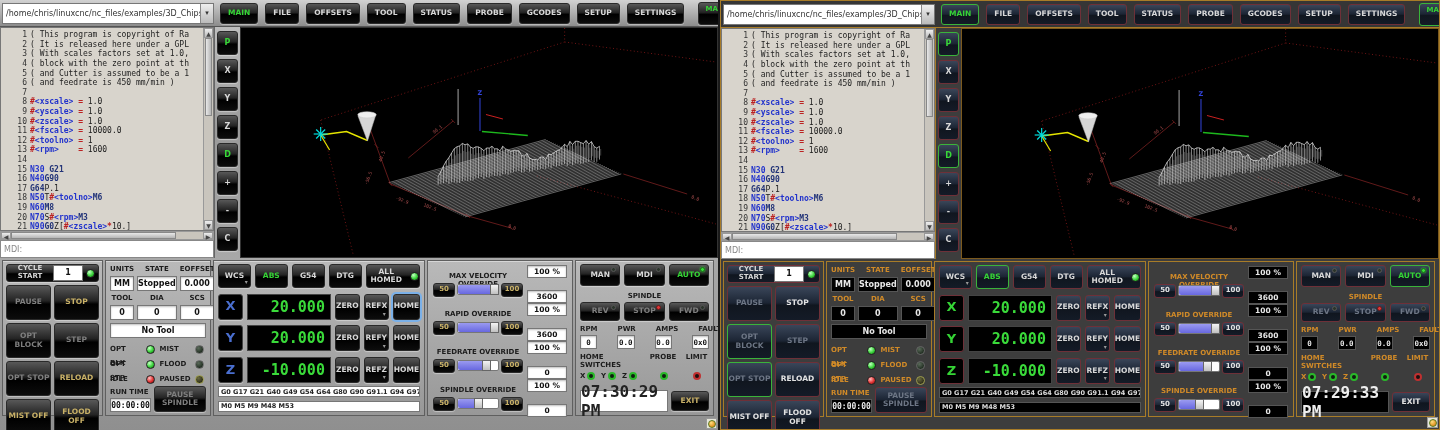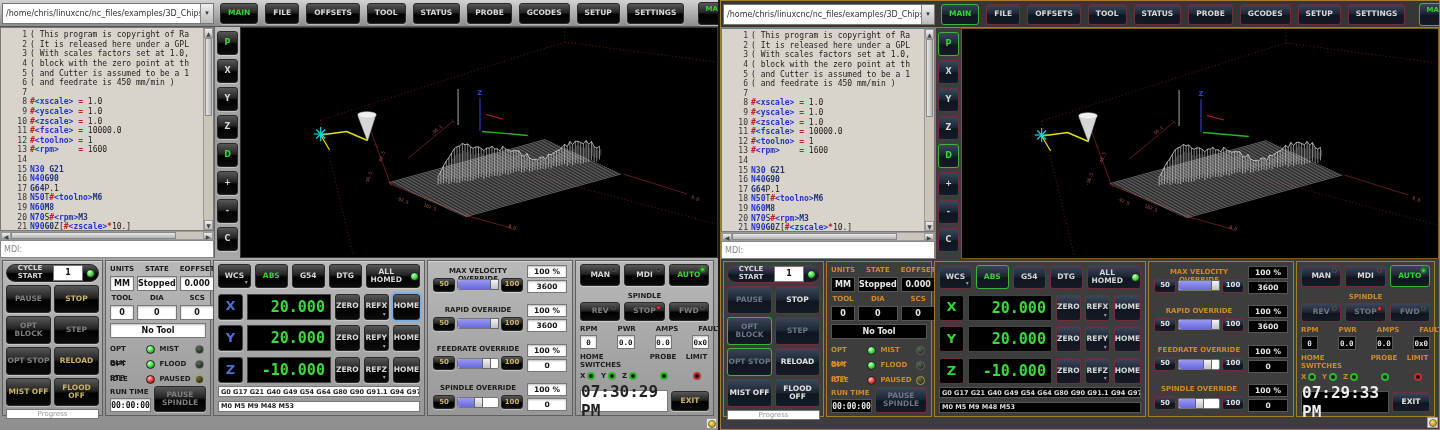--- a/index.html
+++ b/index.html
@@ -92,25 +92,25 @@
   .ring { width:8px; height:8px; border-radius:50%; background:#101c10; flex:none; }
   .ring-green { border:2px solid #2ab82a; }
   .ring-red { border:2px solid #c03030; background:#1c1010; }
   .miniled { position:absolute; top:2px; right:3px; width:5px; height:5px; border-radius:50%; }
   .ml-off { background:#2a342a; border:1px solid #555; }
   .ml-green { background:#35e035; border:1px solid #1a661a; box-shadow:0 0 2px #35e035; }
   .ml-red { background:#e03535; border:1px solid #661a1a; }
 
   
   .cycle-panel { width:101px; padding:3px; display:flex; flex-direction:column; gap:3px; }
-  .cycle-start { height:24px; display:flex; align-items:center; gap:3px; padding:0 3px; justify-content:flex-start;border-radius:9px; }
+  .cycle-start { height:24px; display:flex; align-items:center; gap:3px; padding:0 3px; justify-content:flex-start; }
   .cs-label { font-size:7px; font-weight:bold; text-align:center; line-height:1.1; flex:1; }
   .cs-count { width:30px; height:16px; font-size:8px; color:#111 !important; background:#fff; border:1px solid #777; display:flex; align-items:center; justify-content:center; font-weight:bold; }
   .cyc-grid { display:grid; grid-template-columns:1fr 1fr; gap:3px; flex:1; }
-  .cyc-grid .btn { height:28px; }
+  .cyc-grid .btn { height:35px; }
   .progress { height:11px; background:#fff; border:1px solid #777; display:flex; align-items:center; justify-content:center; font-size:7px; color:#999; }
 
   
   .status-panel { width:106px; padding:4px 4px 3px; display:flex; flex-direction:column; }
   .st3 { display:grid; grid-template-columns:1fr 1.2fr 1fr; gap:3px; }
   .st3 .valbox { height:15px; }
   .st3 .lbl { height:8px; }
   .no-tool { height:17px; margin-top:3px; }
   .led-grid { display:grid; grid-template-columns:1fr 11px 1fr 11px; gap:1px 3px; align-items:center; margin-top:4px; }
   .led-grid .lbl { text-align:left; height:14px; line-height:14px; }
@@ -140,21 +140,21 @@
 
   
   .ovr-panel { width:146px; padding:4px 5px; display:flex; flex-direction:column; justify-content:space-between; }
   .ovr-group { display:grid; grid-template-columns:1fr 40px; gap:0 4px; align-items:center; }
   .ovr-left .lbl { height:9px; margin-bottom:2px; }
   .ovr-row { display:flex; align-items:center; gap:2px; }
   .ovr-row .btn { width:22px; height:14px; font-size:7px; flex:none; }
   .slider { flex:1; height:11px; position:relative; background:#fff; border:1px solid #777; border-radius:2px; }
   .sl-fill { position:absolute; left:0; top:0; bottom:0; background:linear-gradient(180deg,#9a9af0,#6868e0); border-radius:2px 0 0 2px; }
   .sl-handle { position:absolute; top:-1px; width:9px; height:11px; background:linear-gradient(180deg,#f4f4f4,#c0c0c0); border:1px solid #666; }
-  .ovr-right { display:flex; flex-direction:column; gap:2px;justify-content:center; }
+  .ovr-right { display:flex; flex-direction:column; gap:12px;justify-content:center; }
   .ovr-right .valbox { height:13px; font-size:7.5px; }
 
   
   .mode-panel { width:139px; padding:3px 4px; display:flex; flex-direction:column; }
   .mode-row { display:flex; gap:4px; }
   .mode-row .btn { flex:1; height:22px; }
   .sp-lbl { margin:6px 0 2px; }
   .spin-row .btn { height:19px; }
   .meter-lbls, .meter-vals { display:grid; grid-template-columns:1fr 1fr 1fr 1fr; gap:20px; }
   .meter-lbls { margin-top:4px; }

